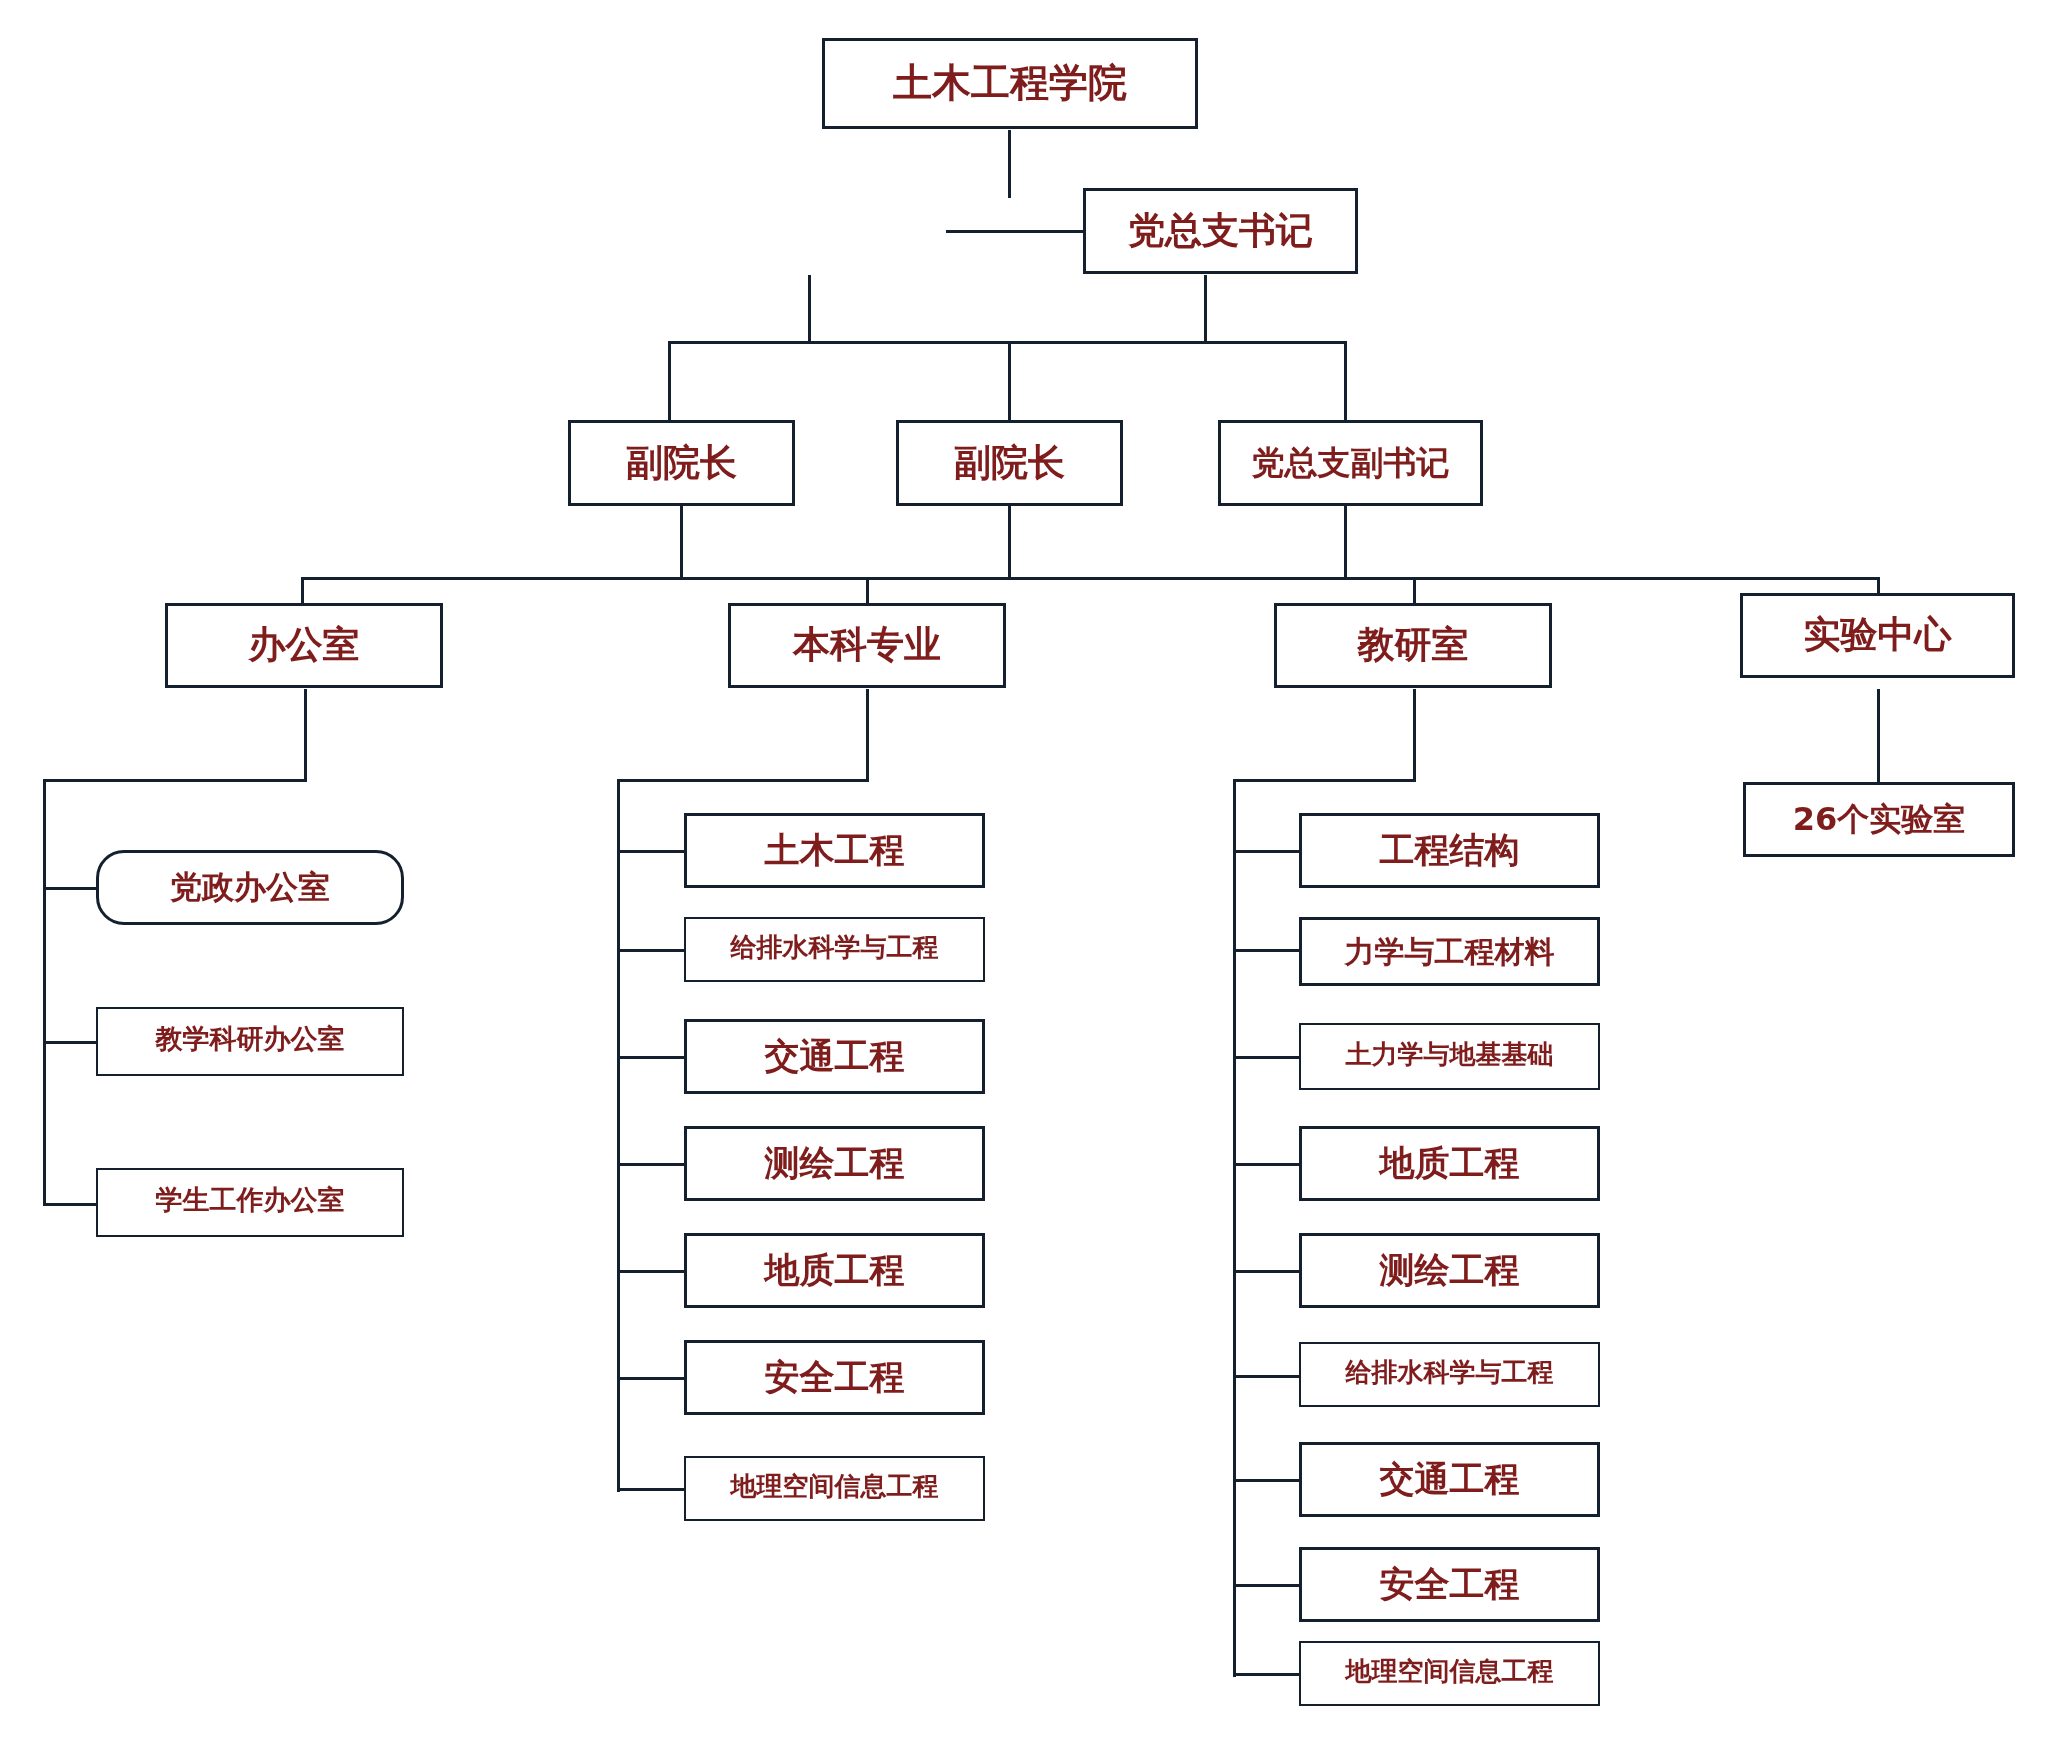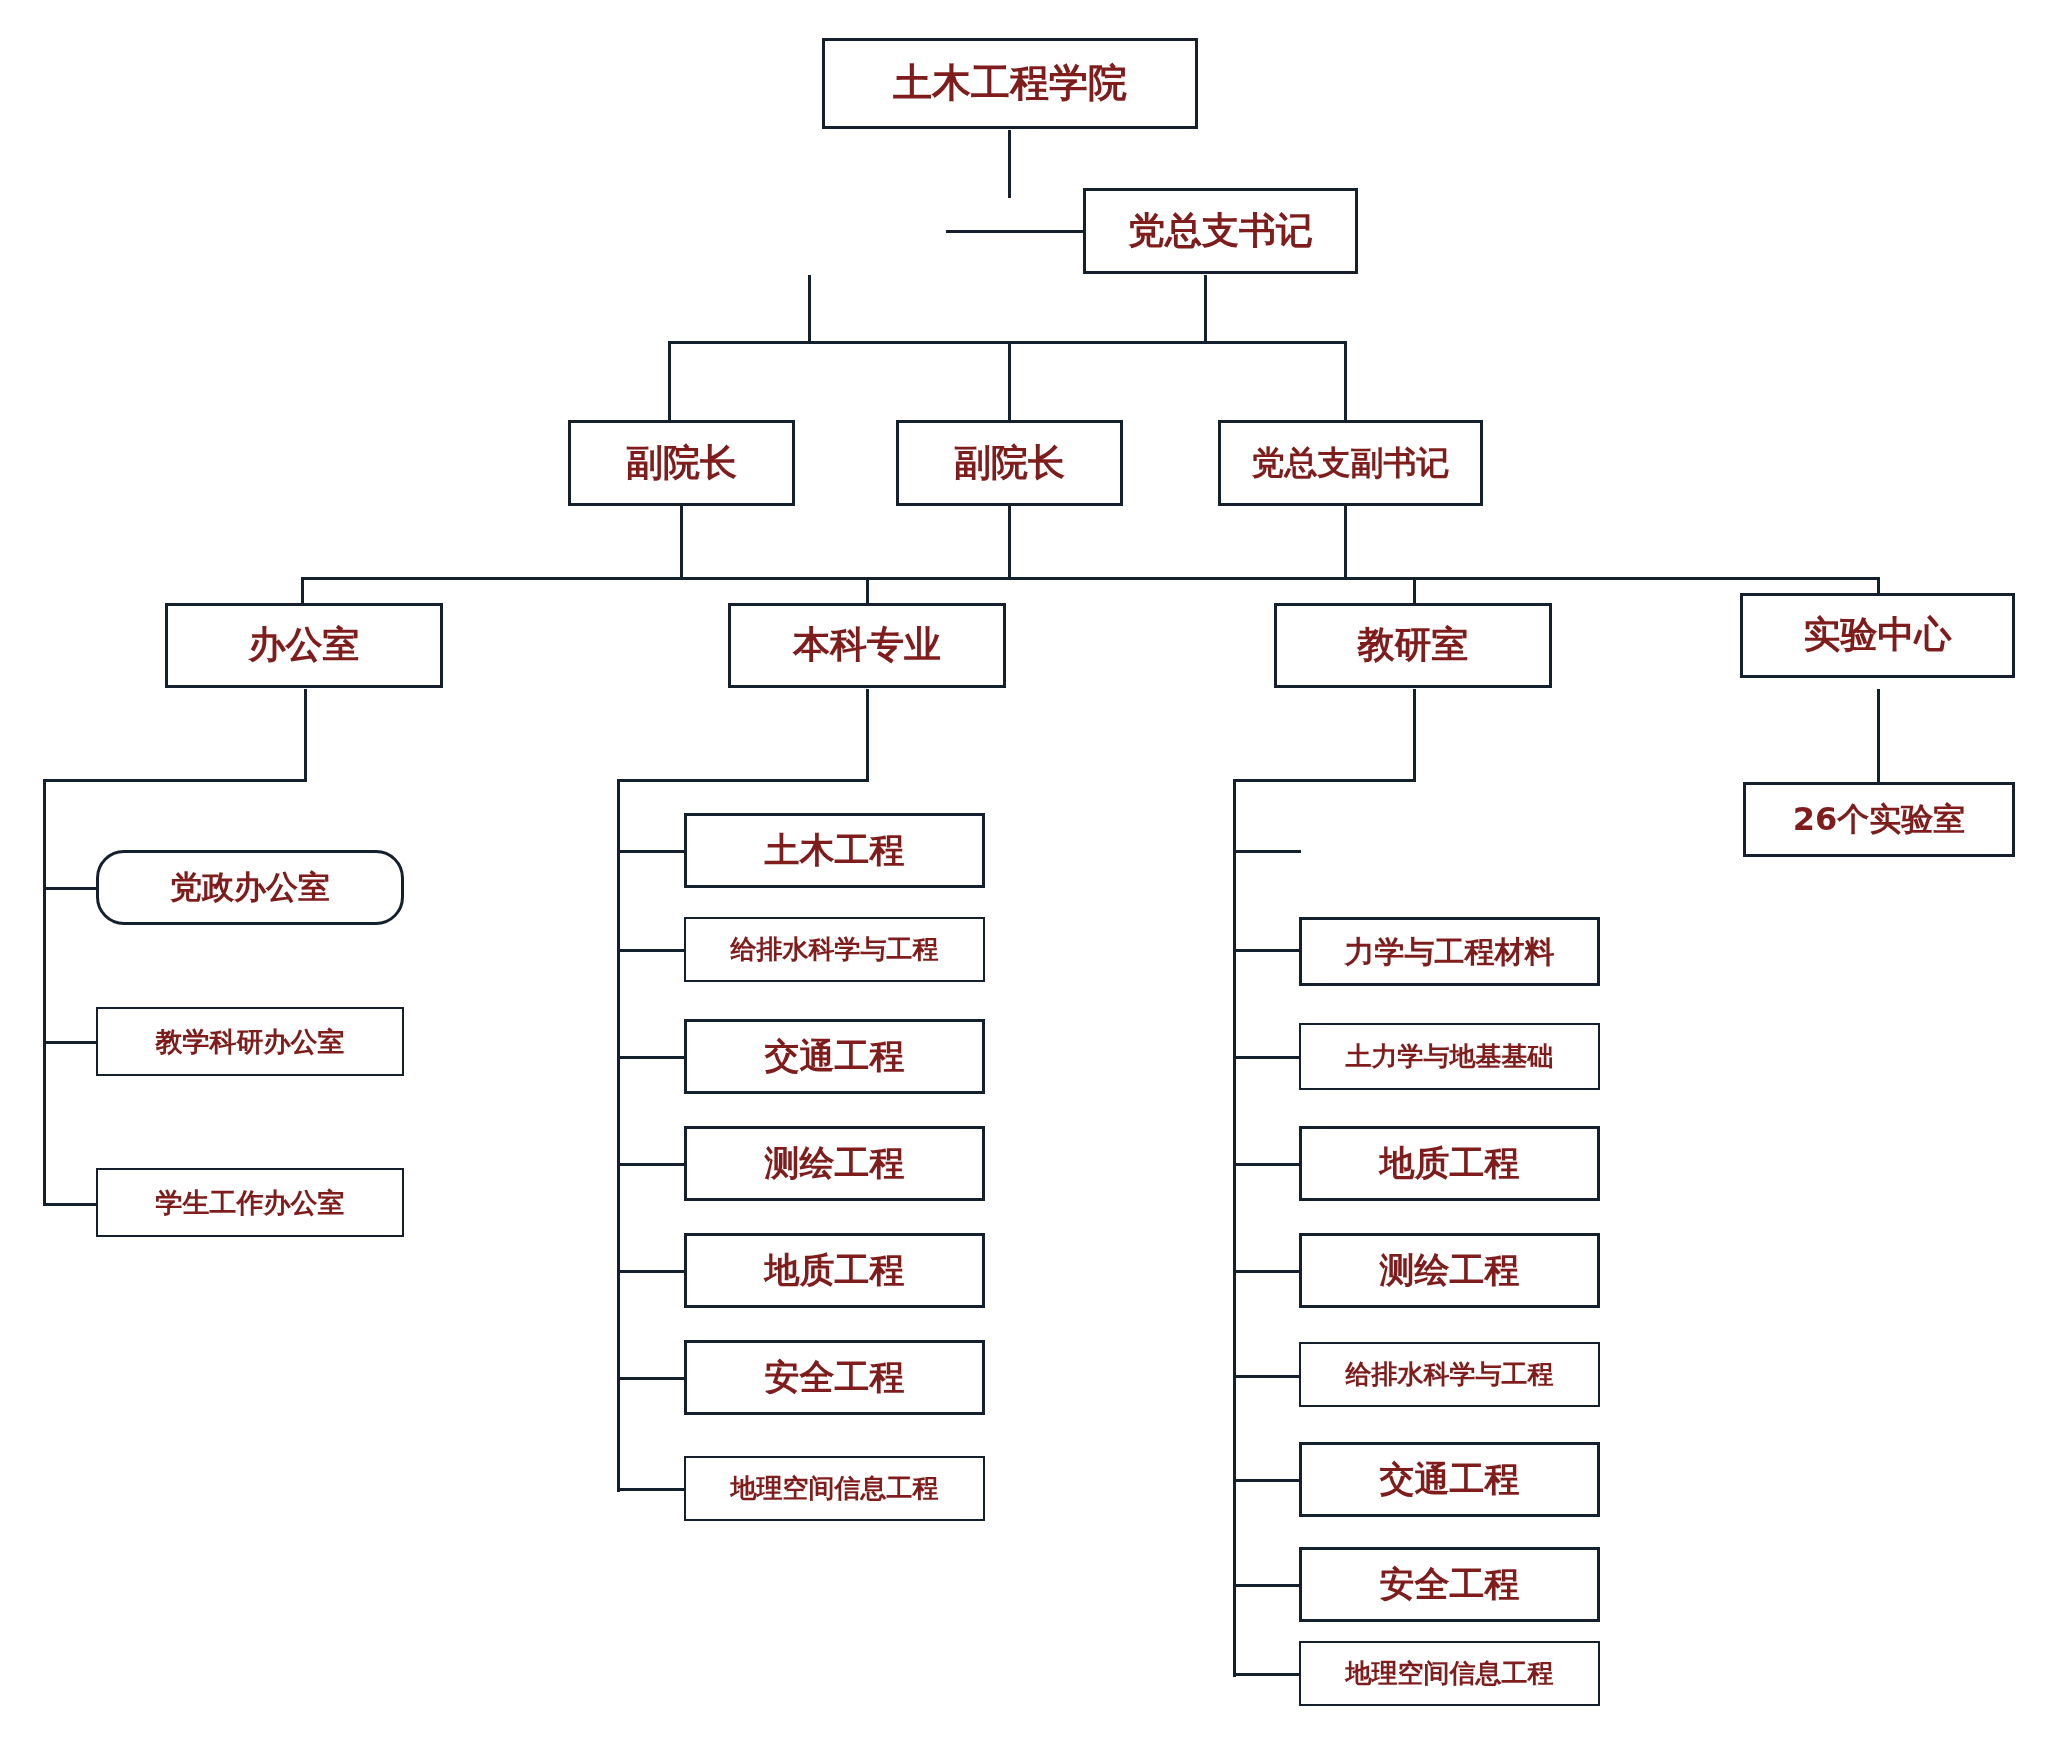--- a/index.html
+++ b/index.html
@@ -28,20 +28,21 @@
     text-align: center;
     color: #7f1d1d;
     font-weight: bold;
     line-height: 1.1;
     white-space: nowrap;
     z-index: 3;
   }
   .node.thin {
     border-width: 2.5px;
     font-weight: bold;
+    font-family: Liberation Mono, monospace;
   }
   .line {
     position: absolute;
     background: #14202e;
     z-index: 1;
   }
   .h { height: 3.1px; }
   .v { width: 3.1px; }
 </style>
 </head>
@@ -126,20 +127,21 @@
   <div class="line h" style="left:1233px; top:850px; width:68px; height:3.1px;"></div>
   <div class="line h" style="left:1233px; top:949px; width:68px; height:3.1px;"></div>
   <div class="line h" style="left:1233px; top:1056px; width:68px; height:3.1px;"></div>
   <div class="line h" style="left:1233px; top:1163px; width:68px; height:3.1px;"></div>
   <div class="line h" style="left:1233px; top:1270px; width:68px; height:3.1px;"></div>
   <div class="line h" style="left:1233px; top:1375px; width:68px; height:3.1px;"></div>
   <div class="line h" style="left:1233px; top:1479px; width:68px; height:3.1px;"></div>
   <div class="line h" style="left:1233px; top:1584px; width:68px; height:3.1px;"></div>
   <div class="line h" style="left:1233px; top:1673px; width:68px; height:3.1px;"></div>
 
+  <div class="node" style="left:1299px; top:813px; width:301px; height:75px; font-size:35px;">工程结构</div>
   <div class="node" style="left:1299px; top:917px; width:301px; height:69px; font-size:30px;">力学与工程材料</div>
   <div class="node thin" style="left:1299px; top:1023px; width:301px; height:67px; font-size:26px;">土力学与地基基础</div>
   <div class="node" style="left:1299px; top:1126px; width:301px; height:75px; font-size:35px;">地质工程</div>
   <div class="node" style="left:1299px; top:1233px; width:301px; height:75px; font-size:35px;">测绘工程</div>
   <div class="node thin" style="left:1299px; top:1342px; width:301px; height:65px; font-size:26px;">给排水科学与工程</div>
   <div class="node" style="left:1299px; top:1442px; width:301px; height:75px; font-size:35px;">交通工程</div>
   <div class="node" style="left:1299px; top:1547px; width:301px; height:75px; font-size:35px;">安全工程</div>
   <div class="node thin" style="left:1299px; top:1641px; width:301px; height:65px; font-size:26px;">地理空间信息工程</div>
 
   <div class="line v" style="left:1877px; top:689px; width:3.1px; height:96px;"></div>

